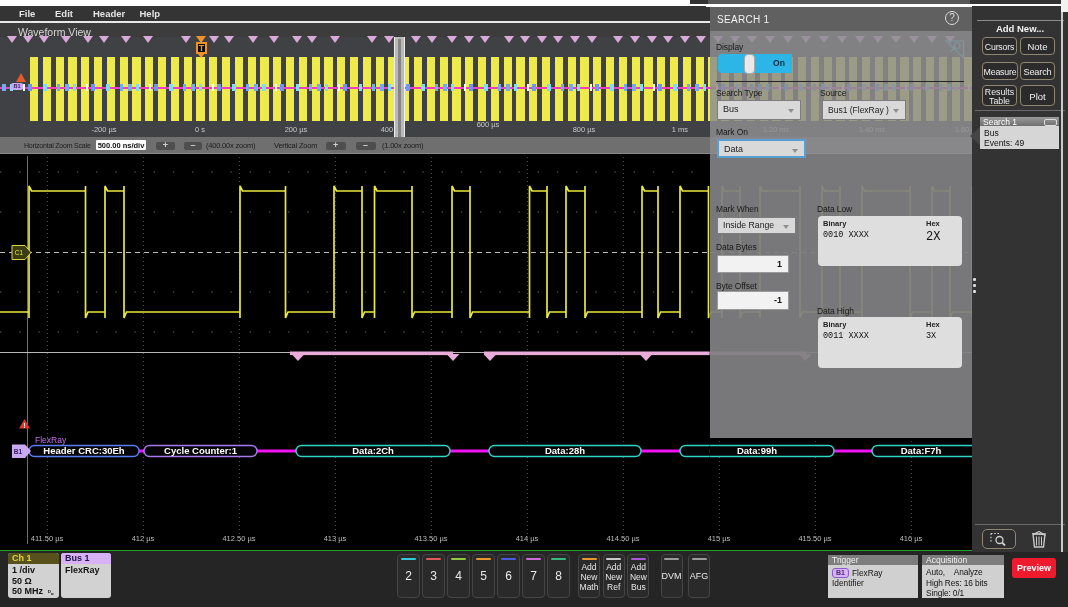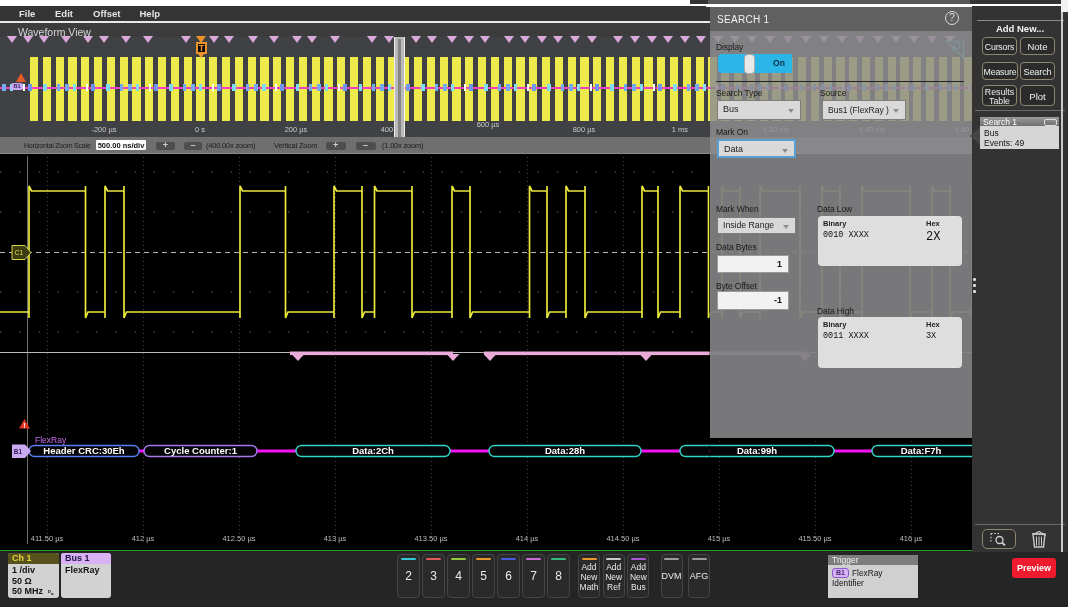--- a/index.html
+++ b/index.html
@@ -10,21 +10,21 @@
 </head>
 <body>
 
 <div class="abs" style="left:0;top:0;width:1068px;height:6px;background:#ffffff;"></div>
 <div class="abs" style="left:0;top:6px;width:1068px;height:15px;background:#343434;"></div>
 <div class="abs" style="left:0;top:21px;width:710px;height:2px;background:#e8e8e8;"></div>
 <div class="abs" style="left:690px;top:0;width:18px;height:4px;background:#333;"></div>
 <div class="abs" style="left:0;top:23px;width:1068px;height:14px;background:#3c3c3c;"></div>
 <div class="abs" style="left:19px;top:7.5px;color:#e4e4e4;font-size:9.5px;font-weight:bold;">File</div>
 <div class="abs" style="left:55px;top:7.5px;color:#e4e4e4;font-size:9.5px;font-weight:bold;">Edit</div>
-<div class="abs" style="left:93px;top:7.5px;color:#e4e4e4;font-size:9.5px;font-weight:bold;">Offset</div>
+<div class="abs" style="left:93px;top:7.5px;color:#e4e4e4;font-size:9.5px;font-weight:bold;">Header</div>
 <div class="abs" style="left:139.5px;top:7.5px;color:#e4e4e4;font-size:9.5px;font-weight:bold;">Help</div>
 <div class="abs" style="left:18px;top:26px;color:#d6d6d6;font-size:10.5px;">Waveform View</div>
 
 <div class="abs" id="ovw" style="left:0;top:37px;width:1068px;height:100px;background:#3f4144;"></div>
 
 <div class="abs" style="left:30px;top:57px;width:1038px;height:64px;
   background:repeating-linear-gradient(90deg,#eeea4c 0px,#eeea4c 8.3px,rgba(0,0,0,0) 8.3px,rgba(0,0,0,0) 12.8px);"></div>
 
 <div class="abs" style="left:0;top:86.5px;width:1068px;height:2px;background:#ee3fc0;"></div>
 <div class="abs" style="left:2px;top:84px;width:1066px;height:6.5px;
@@ -366,20 +366,24 @@
 <div class="abs" style="left:688px;top:3px;width:20px;height:42px;background:#2a2a2a;border:1px solid #454545;border-radius:4px;">
  <div class="abs" style="left:2.5px;top:2.5px;width:15px;height:2.5px;background:#9b9b9b;border-radius:1px;"></div>
  <div class="abs" style="left:0;top:16px;width:20px;text-align:center;color:#e9e9e9;font-size:9px;">AFG</div>
     </div>
 <div class="abs" style="left:828px;top:4px;width:90px;height:43px;background:#d0d0d0;">
  <div class="abs" style="left:0;top:0;width:90px;height:10px;background:#7d7d7d;color:#f2f2f2;font-size:8.5px;line-height:10px;"><span style="margin-left:4px;">Trigger</span></div>
  <div class="abs" style="left:4px;top:13px;width:15px;height:8px;background:#d9b2f5;border:1px solid #8a5ad0;border-radius:3px;color:#4a2a7a;font-size:7px;font-weight:bold;text-align:center;line-height:8px;">B1</div>
  <div class="abs" style="left:24px;top:12.5px;color:#111;font-size:8.3px;">FlexRay</div>
  <div class="abs" style="left:4px;top:23px;color:#111;font-size:8.3px;">Identifier</div>
 </div>
+<div class="abs" style="left:922px;top:4px;width:82px;height:43px;background:#d0d0d0;">
+ <div class="abs" style="left:0;top:0;width:82px;height:10px;background:#7d7d7d;color:#f2f2f2;font-size:8.5px;line-height:10px;"><span style="margin-left:4px;">Acquisition</span></div>
+ <div class="abs" style="left:4px;top:12px;color:#111;font-size:8.3px;letter-spacing:-0.1px;line-height:10.6px;">Auto,&nbsp;&nbsp;&nbsp;&nbsp;Analyze<br>High Res: 16 bits<br>Single: 0/1</div>
+</div>
 <div class="abs" style="left:1012px;top:7px;width:44px;height:20px;background:#ee1b2e;border-radius:3px;color:#fff;font-size:9px;font-weight:bold;text-align:center;line-height:20px;">Preview</div>
   </div>
 
 <div class="abs" style="left:708px;top:0;width:262px;height:4px;background:#585858;"></div>
 <div class="abs" style="left:970px;top:0;width:98px;height:4px;background:#333;"></div>
 <div class="abs" style="left:706px;top:4px;width:362px;height:3px;background:#ffffff;"></div>
 <div class="abs" id="spanel" style="left:710px;top:7px;width:262px;height:431px;">
   <div class="abs" style="left:0;top:0;width:262px;height:24px;background:#606060;">
     <div class="abs" style="left:7px;top:6.5px;color:#f2f2f2;font-size:10px;letter-spacing:0.3px;">SEARCH 1</div>
     <div class="abs" style="left:235px;top:3.5px;width:12px;height:12px;border:1.3px solid #dcdcdc;border-radius:50%;color:#dcdcdc;font-size:10px;text-align:center;line-height:12px;">?</div>
@@ -393,21 +397,21 @@
 <div class="abs" style="left:110px;top:57px;color:#1a1a1a;font-size:8.5px;letter-spacing:-0.1px;">Source</div>
 <div class="abs" style="left:7px;top:69px;width:84px;height:20px;background:#d9d9d9;border:1.5px solid #7d7d7d;box-sizing:border-box;">
  <div class="abs" style="left:5px;top:3.0px;color:#222;font-size:9px;">Bus</div>
  <div class="abs" style="right:6px;top:8.0px;width:0;height:0;border-left:3.5px solid transparent;border-right:3.5px solid transparent;border-top:4.5px solid #8f8f8f;"></div>
       </div>
 <div class="abs" style="left:112px;top:69px;width:84px;height:20px;background:#d9d9d9;border:1.5px solid #7d7d7d;box-sizing:border-box;">
  <div class="abs" style="left:5px;top:3.5px;color:#222;font-size:8.5px;white-space:nowrap;">Bus1 (FlexRay )</div>
  <div class="abs" style="right:6px;top:8.0px;width:0;height:0;border-left:3.5px solid transparent;border-right:3.5px solid transparent;border-top:4.5px solid #8f8f8f;"></div>
       </div>
 <div class="abs" style="left:6px;top:96px;color:#1a1a1a;font-size:8.5px;letter-spacing:-0.1px;">Mark On</div>
-<div class="abs" style="left:7px;top:108px;width:79px;height:19px;background:#d9d9d9;border:2px solid #5a9fd4;box-sizing:border-box;">
+<div class="abs" style="left:7px;top:108px;width:89px;height:19px;background:#d9d9d9;border:2px solid #5a9fd4;box-sizing:border-box;">
  <div class="abs" style="left:5px;top:2.5px;color:#222;font-size:9px;">Data</div>
  <div class="abs" style="right:6px;top:7.5px;width:0;height:0;border-left:3.5px solid transparent;border-right:3.5px solid transparent;border-top:4.5px solid #8f8f8f;"></div>
       </div>
 <div class="abs" style="left:6px;top:173px;color:#1a1a1a;font-size:8.5px;letter-spacing:-0.1px;">Mark When</div>
 <div class="abs" style="left:7px;top:186px;width:79px;height:17px;background:#d9d9d9;border:1.5px solid #7d7d7d;box-sizing:border-box;">
  <div class="abs" style="left:5px;top:1.5px;color:#222;font-size:8.7px;white-space:nowrap;">Inside Range</div>
  <div class="abs" style="right:6px;top:6.5px;width:0;height:0;border-left:3.5px solid transparent;border-right:3.5px solid transparent;border-top:4.5px solid #8f8f8f;"></div>
       </div>
 <div class="abs" style="left:6px;top:211px;color:#1a1a1a;font-size:8.5px;letter-spacing:-0.1px;">Data Bytes</div>
 <div class="abs" style="left:7px;top:224px;width:72px;height:18px;background:#f2f2f2;border:1px solid #9a9a9a;box-sizing:border-box;color:#111;font-size:9px;font-weight:bold;text-align:right;line-height:16px;"><span style="margin-right:6px;">1</span></div>

